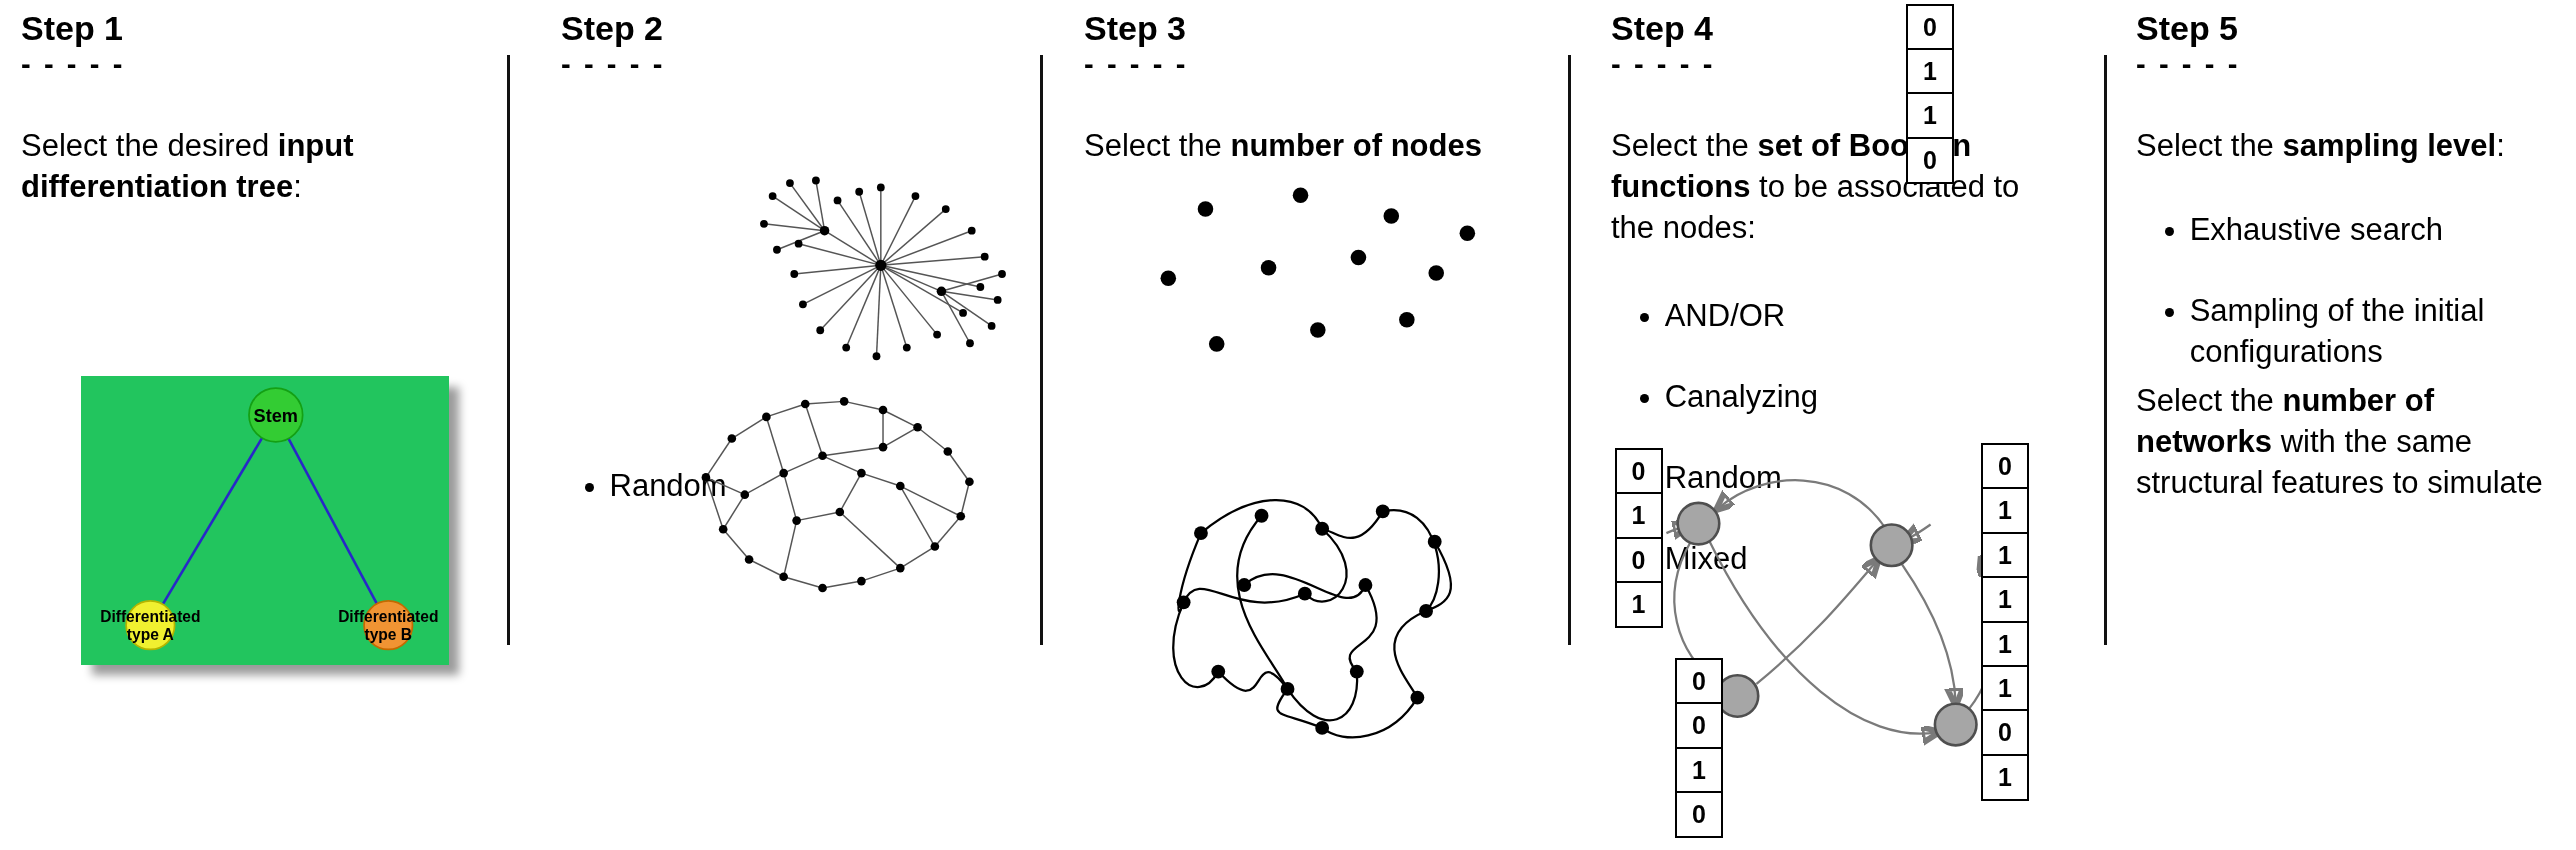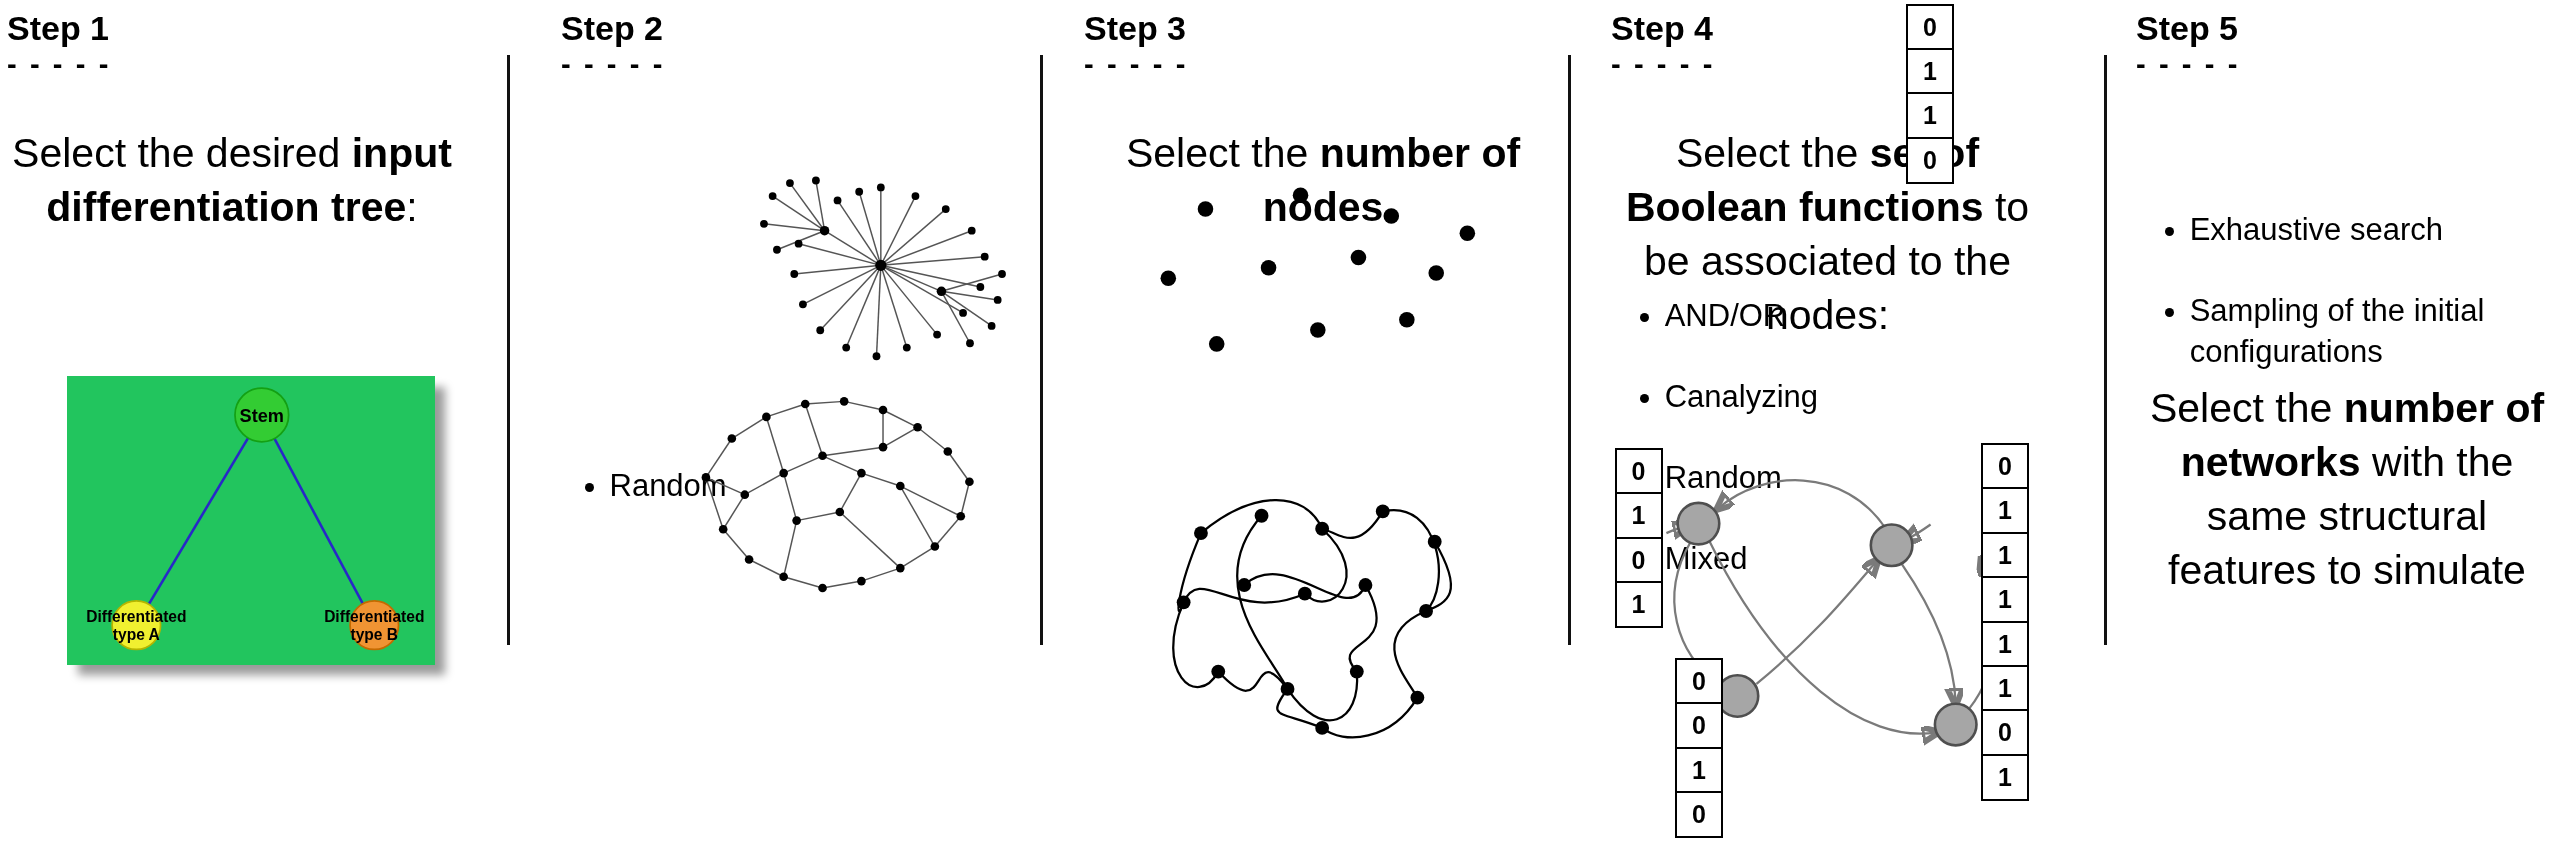--- a/index.html
+++ b/index.html
@@ -5,21 +5,21 @@
   * { margin:0; padding:0; box-sizing:border-box; }
   html,body { background:#ffffff; }
   .page {
     position:relative; width:2576px; height:851px; background:#ffffff;
     font-family:"Liberation Sans", sans-serif; color:#000; overflow:hidden;
   }
   .divider { position:absolute; top:55px; height:590px; width:2.6px; background:#111; }
   .col { position:absolute; top:0; height:851px; }
   .step-title { position:absolute; top:8.7px; left:0; font-size:34px; font-weight:700; }
   .dashes { position:absolute; top:48px; left:0; font-size:29px; font-weight:700; letter-spacing:2.6px; }
-  .para { position:absolute; font-size:41px; line-height:1.32;text-align:center; }
+  .para { position:absolute; font-size:31px; line-height:1.32; }
   .para b { font-weight:700; }
   ul.blist { position:absolute; font-size:31px; line-height:1.32; padding-left:45px; list-style:disc; }
   ul.blist li { margin-bottom:3.5px;margin-top:40px; }
   .figure-svg { position:absolute; }
   .net line { stroke:#555; stroke-width:1.7; }
   .net circle { fill:#000; }
   .tangle path { stroke:#000; stroke-width:2.6; fill:none; }
   .tangle circle, .dotsfig circle { fill:#000; }
   .tree-panel { position:absolute; left:60px; top:376px; width:368px; height:289px;
                 background:#22c55e; box-shadow:11.2px 11.2px 8.7px #9b9b9b; }
@@ -37,21 +37,21 @@
 </head>
 <body>
 
 <div class="page">
 
   <div class="divider" style="left:507px"></div>
   <div class="divider" style="left:1040px"></div>
   <div class="divider" style="left:1568px"></div>
   <div class="divider" style="left:2104px"></div>
 
-  <section class="col" style="left:7px; width:485px">
+  <section class="col" style="left:21px; width:485px">
     <h2 class="step-title">Step 1</h2>
     <div class="dashes">- - - - -</div>
     <p class="para" style="left:0; top:126px; width:450px"><span>Select the desired </span><b>input differentiation tree</b><span>:</span></p>
 
     <div class="tree-panel">
       <svg class="tree-svg" width="368" height="289" viewBox="0 0 425 334">
         <line x1="225" y1="45" x2="80" y2="288" stroke-width="3" stroke="#2828c8"></line>
         <line x1="225" y1="45" x2="355" y2="288" stroke-width="3" stroke="#2828c8"></line>
         <circle cx="225" cy="45" r="31" stroke="#14a014" stroke-width="2" fill="#33cc33"></circle>
         <circle cx="80" cy="288" r="28" stroke="#b5b500" stroke-width="2" fill="#f0f030"></circle>
@@ -310,20 +310,21 @@
       <div class="tcell">0</div>
       <div class="tcell">0</div>
       <div class="tcell">1</div>
       <div class="tcell">0</div>
     </div>
   </section>
 
   <section class="col" style="left:2136px; width:437px">
     <h2 class="step-title">Step 5</h2>
     <div class="dashes">- - - - -</div>
+    <p class="para" style="left:0; top:126px; width:437px"><span>Select the </span><b>sampling level</b><span>:</span></p>
     <ul class="blist" style="left:8.7px; top:170px; width:407px">
       <li>Exhaustive search</li>
       <li>Sampling of the initial configurations</li>
     </ul>
     <p class="para" style="left:0; top:381px; width:422px"><span>Select the </span><b>number of networks</b><span> with the same structural features to simulate</span></p>
   </section>
 
 </div>
 
 

